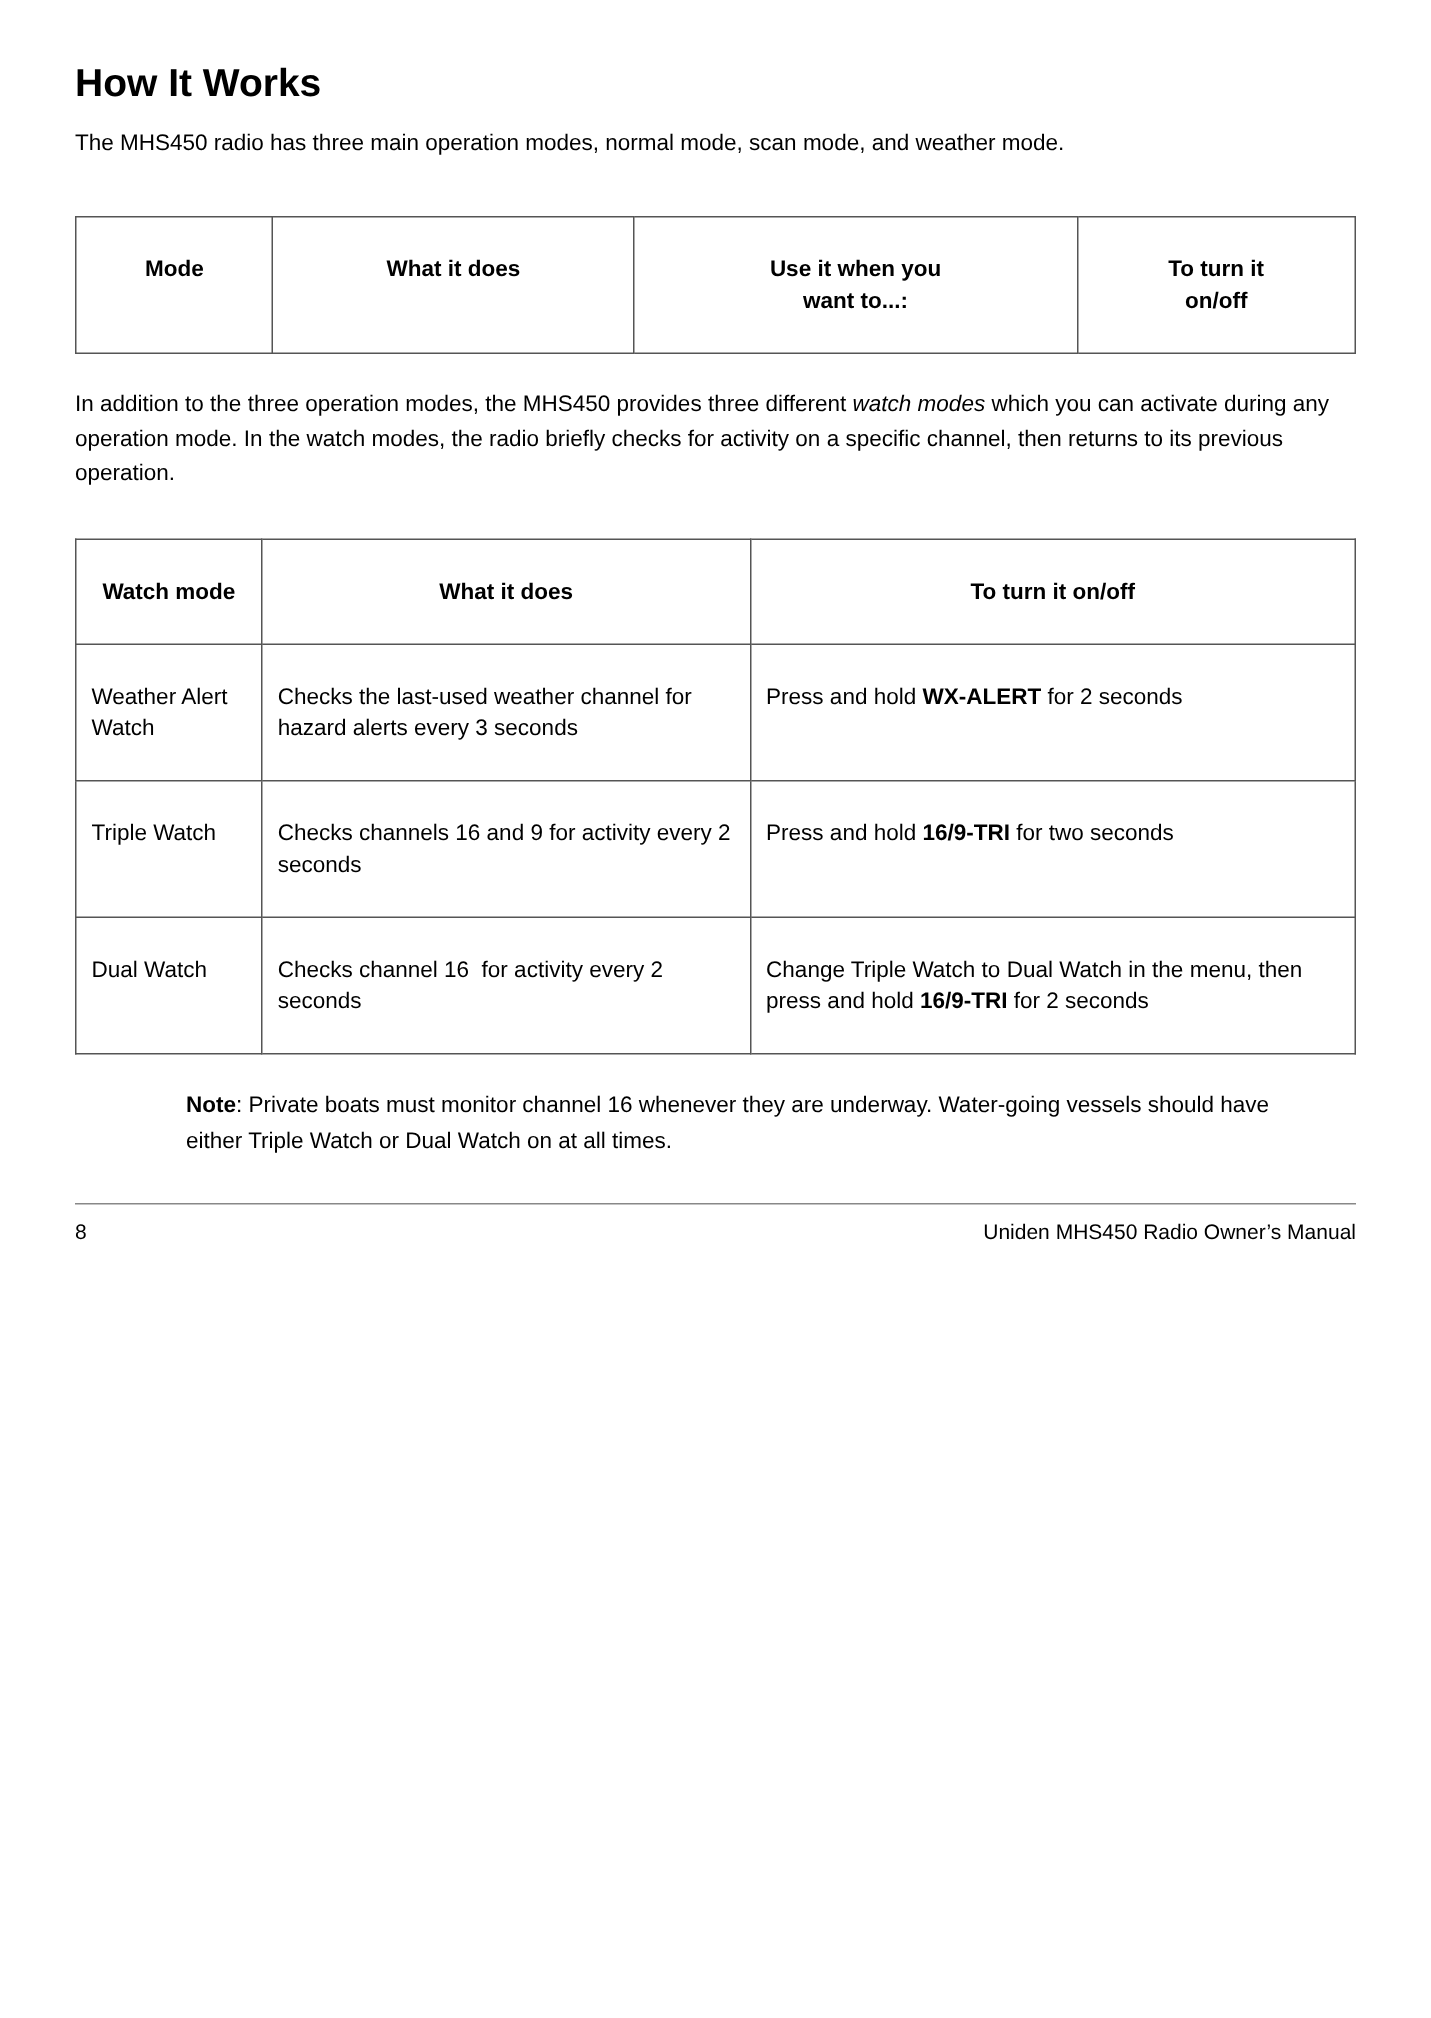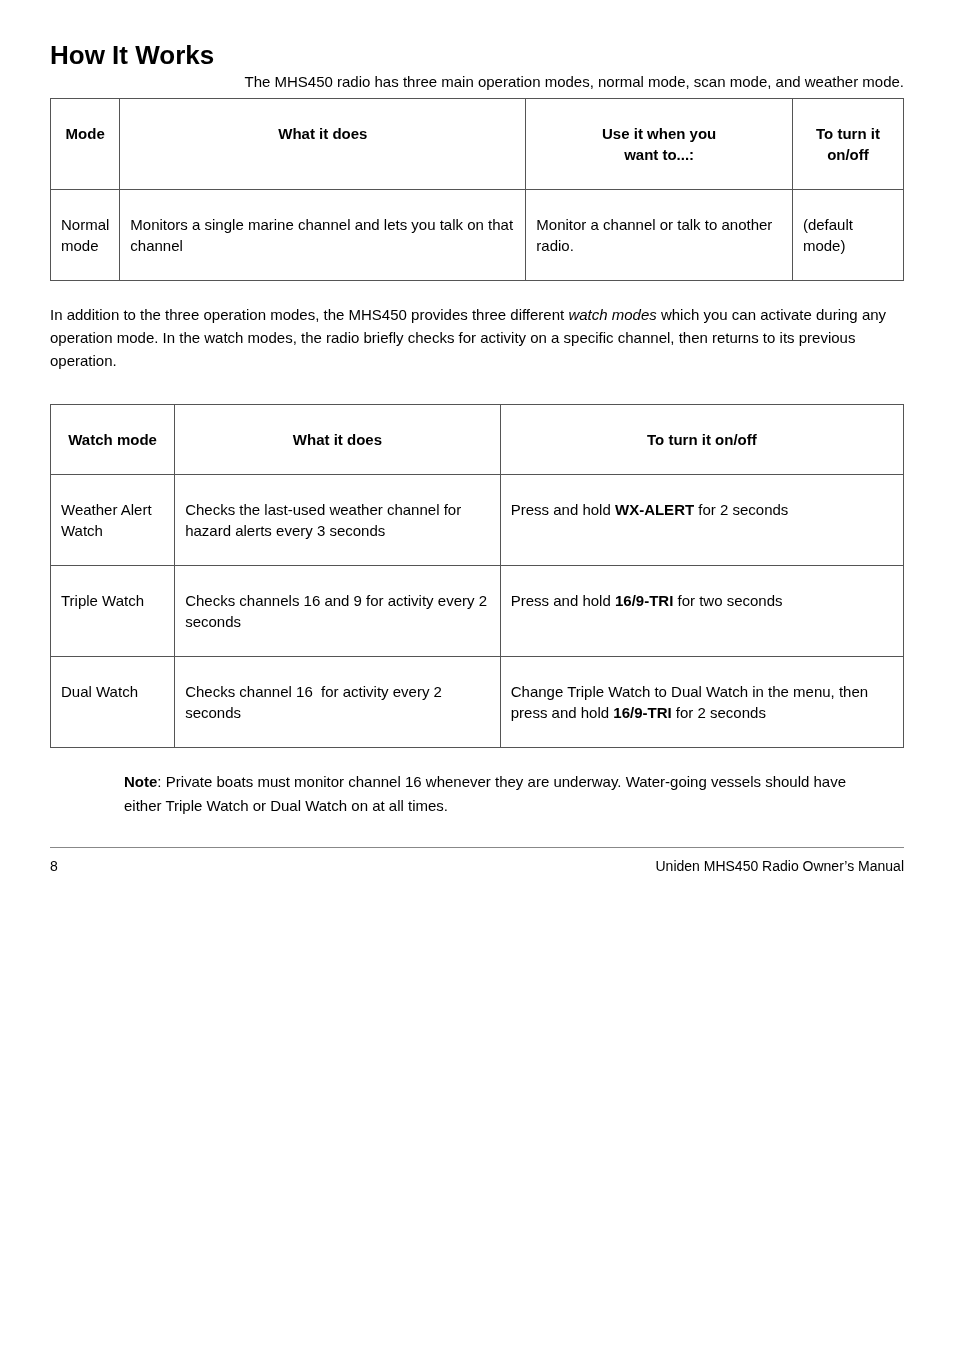--- a/index.html
+++ b/index.html
@@ -14,27 +14,27 @@
       background: #ffffff;
       font-family: Arial, Helvetica, sans-serif;
       font-size: 15px;
       color: #000000;
       padding: 40px 50px 40px 50px;
     }
 
     .page-title {
       font-size: 26px;
       font-weight: bold;
+      margin-bottom: 14px;
     }
 
     .intro-text {
       font-size: 15px;
-      margin-bottom: 4px;
+      margin-bottom: 36px;
       line-height: 1.5;
-      text-align: right;
     }
 
     table {
       width: 100%;
       border-collapse: collapse;
       margin-bottom: 22px;
     }
 
     table th, table td {
       border: 1px solid #555;
@@ -98,26 +98,20 @@
 <table>
   <thead>
     <tr>
       <th>Mode</th>
       <th>What it does</th>
       <th>Use it when you<br>want to...:</th>
       <th>To turn it<br>on/off</th>
     </tr>
   </thead>
   <tbody>
-    <tr>
-      <td>Normal<br>mode</td>
-      <td>Monitors a single marine channel and lets you talk on that channel</td>
-      <td>Monitor a channel or talk to another radio.</td>
-      <td>(default mode)</td>
-    </tr>
   </tbody>
 </table>
 
 <p class="mid-text">In addition to the three operation modes, the MHS450 provides three different <em>watch modes</em> which you can activate during any operation mode. In the watch modes, the radio briefly checks for activity on a specific channel, then returns to its previous operation.</p>
 
 <table>
   <thead>
     <tr>
       <th>Watch mode</th>
       <th>What it does</th>

